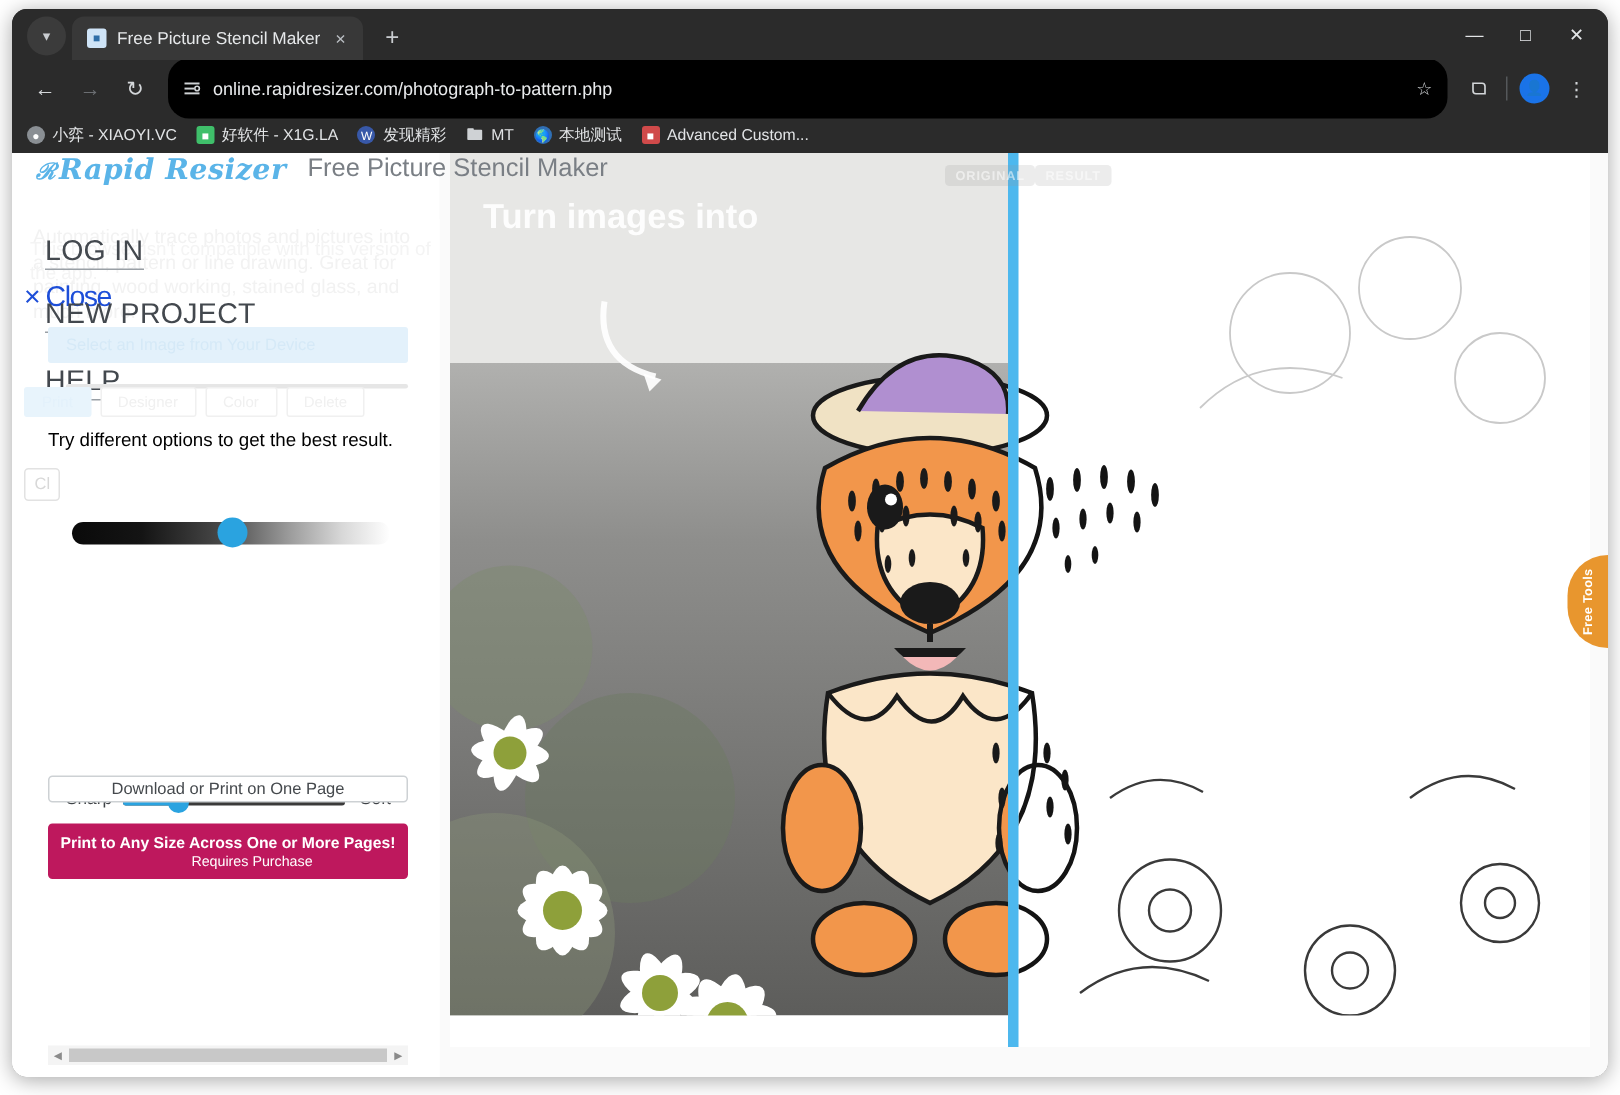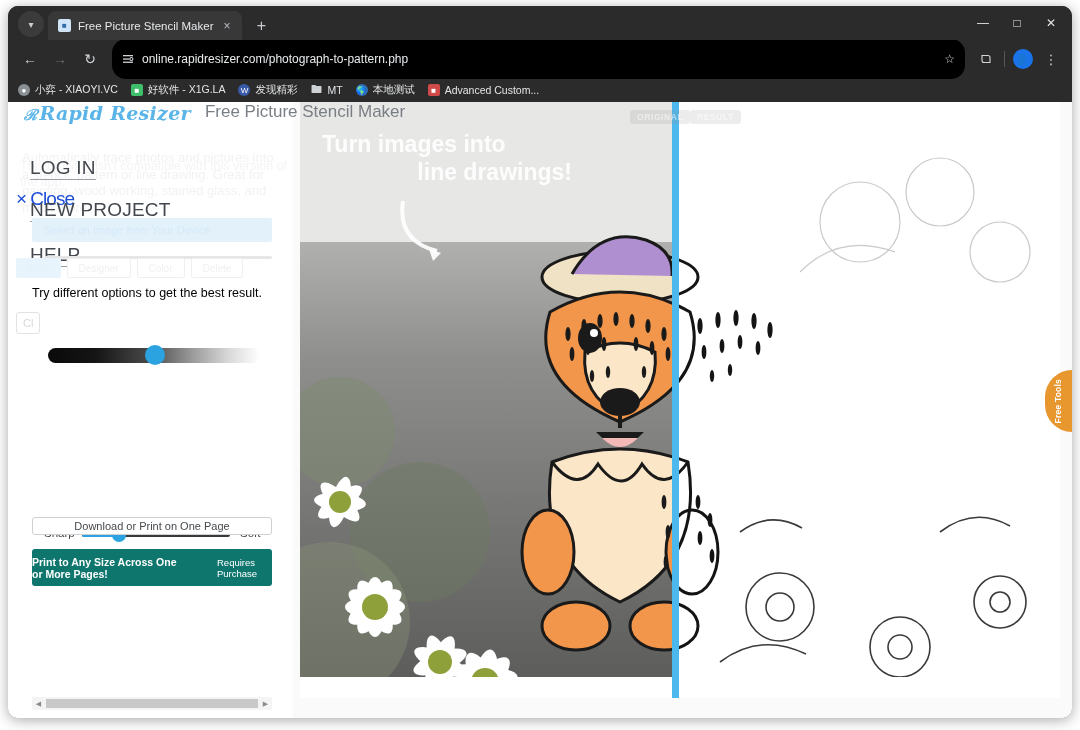--- a/index.html
+++ b/index.html
@@ -235,22 +235,22 @@
   }
 
   #download-btn {
     position: absolute; left: 24px; top: 371px; width: 240px; height: 18px;
     border: 1px solid #cdd1d4; border-radius: 3px; background: #fff;
     display: flex; align-items: center; justify-content: center;
     font-size: 11px; color: #45494d;
   }
   #print-purchase-btn {
     position: absolute; left: 24px; top: 403px; width: 240px; height: 37px;
-    background: #0f766e; border-radius: 3px; color: #fff;
-    display: flex; flex-direction: row; align-items: center;
+    background: #be185d; border-radius: 3px; color: #fff;
+    display: flex; flex-direction: column; align-items: center;
     justify-content: center; gap: 1px;
   }
   #print-purchase-btn .line1 { font-size: 10.5px; font-weight: bold; }
   #print-purchase-btn .line2 { font-size: 9.5px; padding-left: 32px; }
 
   
   #h-scrollbar {
     position: absolute; left: 24px; bottom: 8px; width: 240px; height: 13px;
     background: #f4f4f4; display: flex; align-items: center;
   }
@@ -622,21 +622,20 @@
                 <ellipse cx="412" cy="454" rx="2.4" ry="7"></ellipse>
             </g>
           </g>
         </svg>
 
         <div class="badge" id="badge-original">ORIGINAL</div>
         <div class="badge" id="badge-result">RESULT</div>
 
         <div id="overlay-caption">
           <span>Turn images into</span>
-          <span class="l2">line drawings!</span>
         </div>
 
         <svg id="overlay-arrow" viewBox="0 0 70 70">
           <path d="M8 4 q-6 40 34 50" fill="none" stroke="rgba(255,255,255,.92)" stroke-width="4"></path>
           <path d="M46 56 l-12 -4 l4 12 z" fill="rgba(255,255,255,.92)"></path>
         </svg>
 
         <div id="split-divider"></div>
       </div>
 

